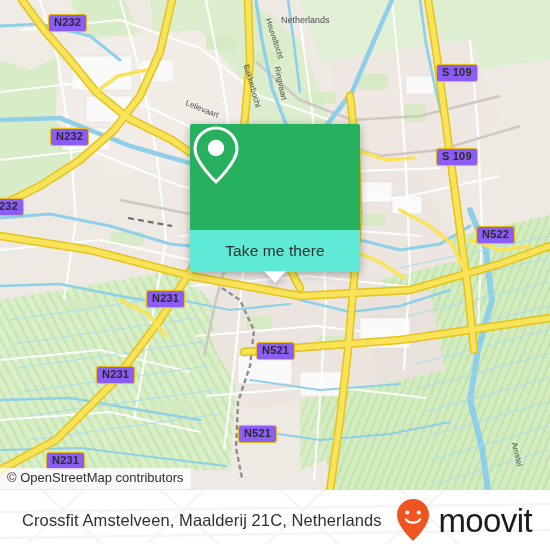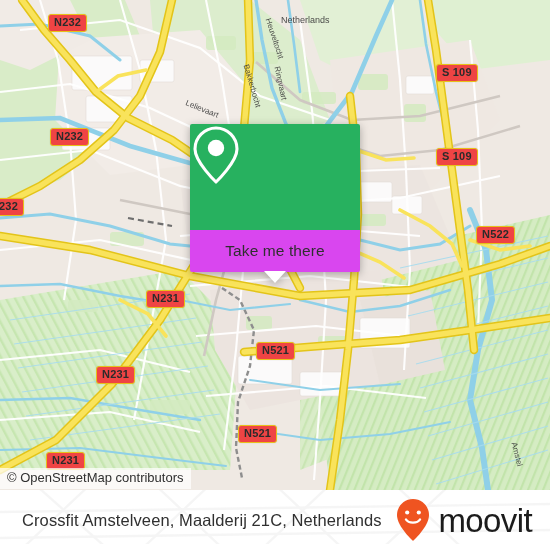--- a/index.html
+++ b/index.html
@@ -14,21 +14,21 @@
   .map{
     position:absolute;left:0;top:0;width:550px;height:490px;
     background:#efe9e3;
     overflow:hidden;
   }
   .map svg{position:absolute;left:0;top:0;}
 
   
   .shield{
     position:absolute;
-    background:#ef4444;
+    background:#8b5cf6;
     border:1.6px solid #e8c01a;
     border-radius:3px;
     color:#2b2b2b;
     font-size:11px;
     font-weight:bold;
     letter-spacing:.2px;
     padding:1px 5px 2px 5px;
     line-height:13px;
     white-space:nowrap;
     box-shadow:0 0 0 .5px rgba(0,0,0,.05);
@@ -63,21 +63,21 @@
   }
   .card-img{
     height:106px;width:100%;
     background:#27b15f;
     display:flex;align-items:center;justify-content:center;
     border-radius:2px 2px 0 0;
   }
   .card-btn{
     position:relative;
     height:42px;width:100%;
-    background:#d946ef;
+    background:#5eead4;
     display:flex;align-items:center;justify-content:center;
     border-radius:0 0 2px 2px;
   }
   .card-btn span{
     color:#2f2f2f;font-size:15.5px;letter-spacing:.1px;
   }
   .card-tip{
     position:absolute;left:50%;bottom:-11px;margin-left:-11px;
     width:0;height:0;
     border-left:11px solid transparent;

